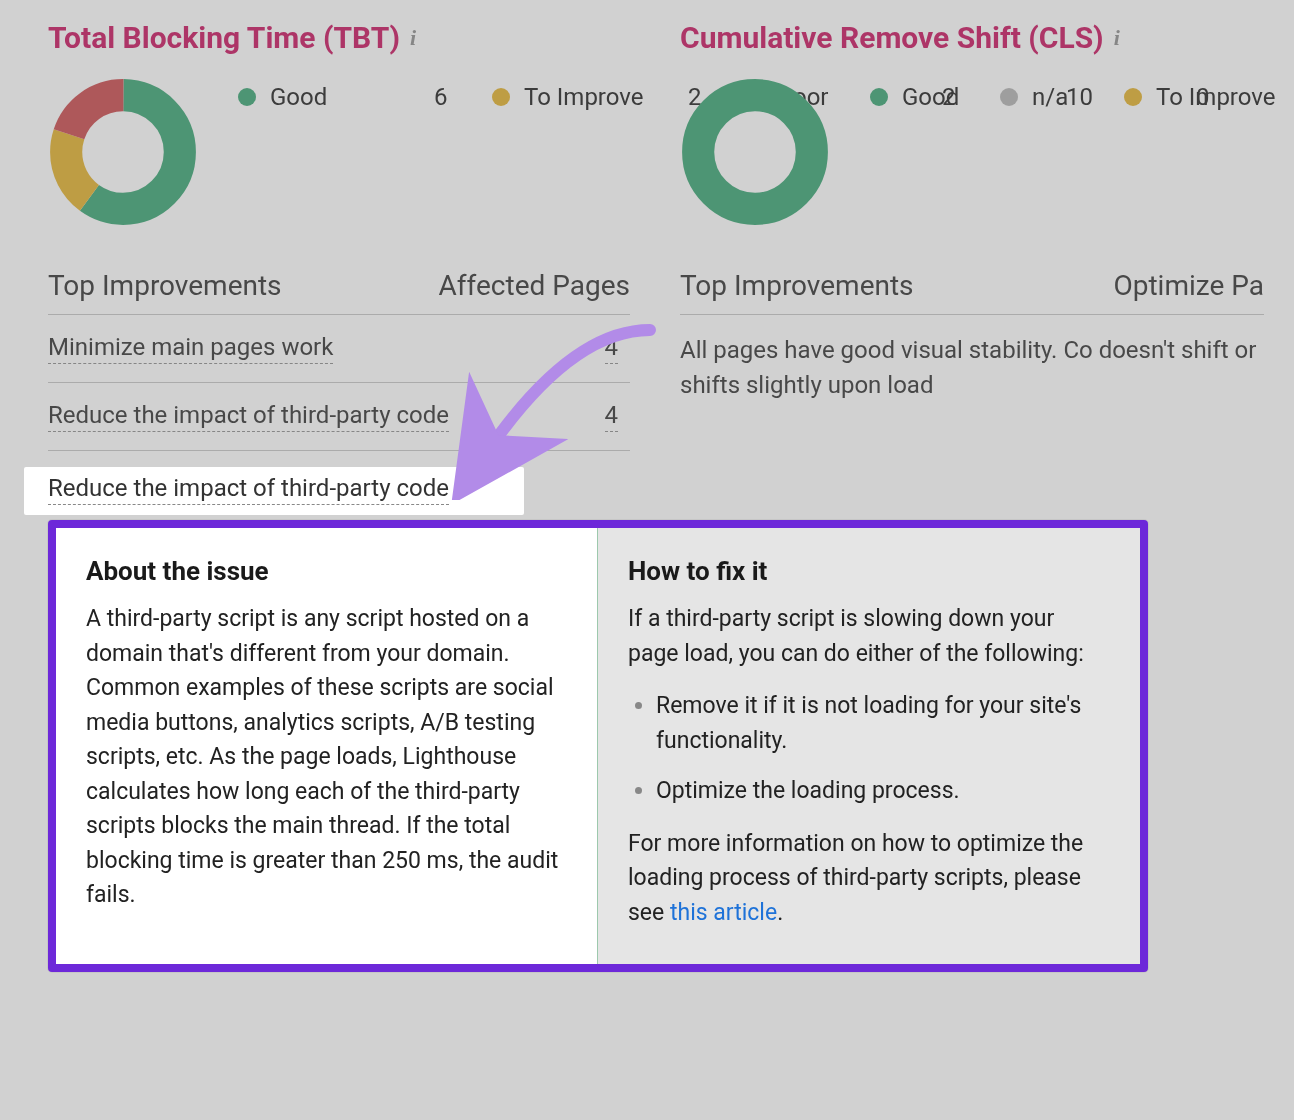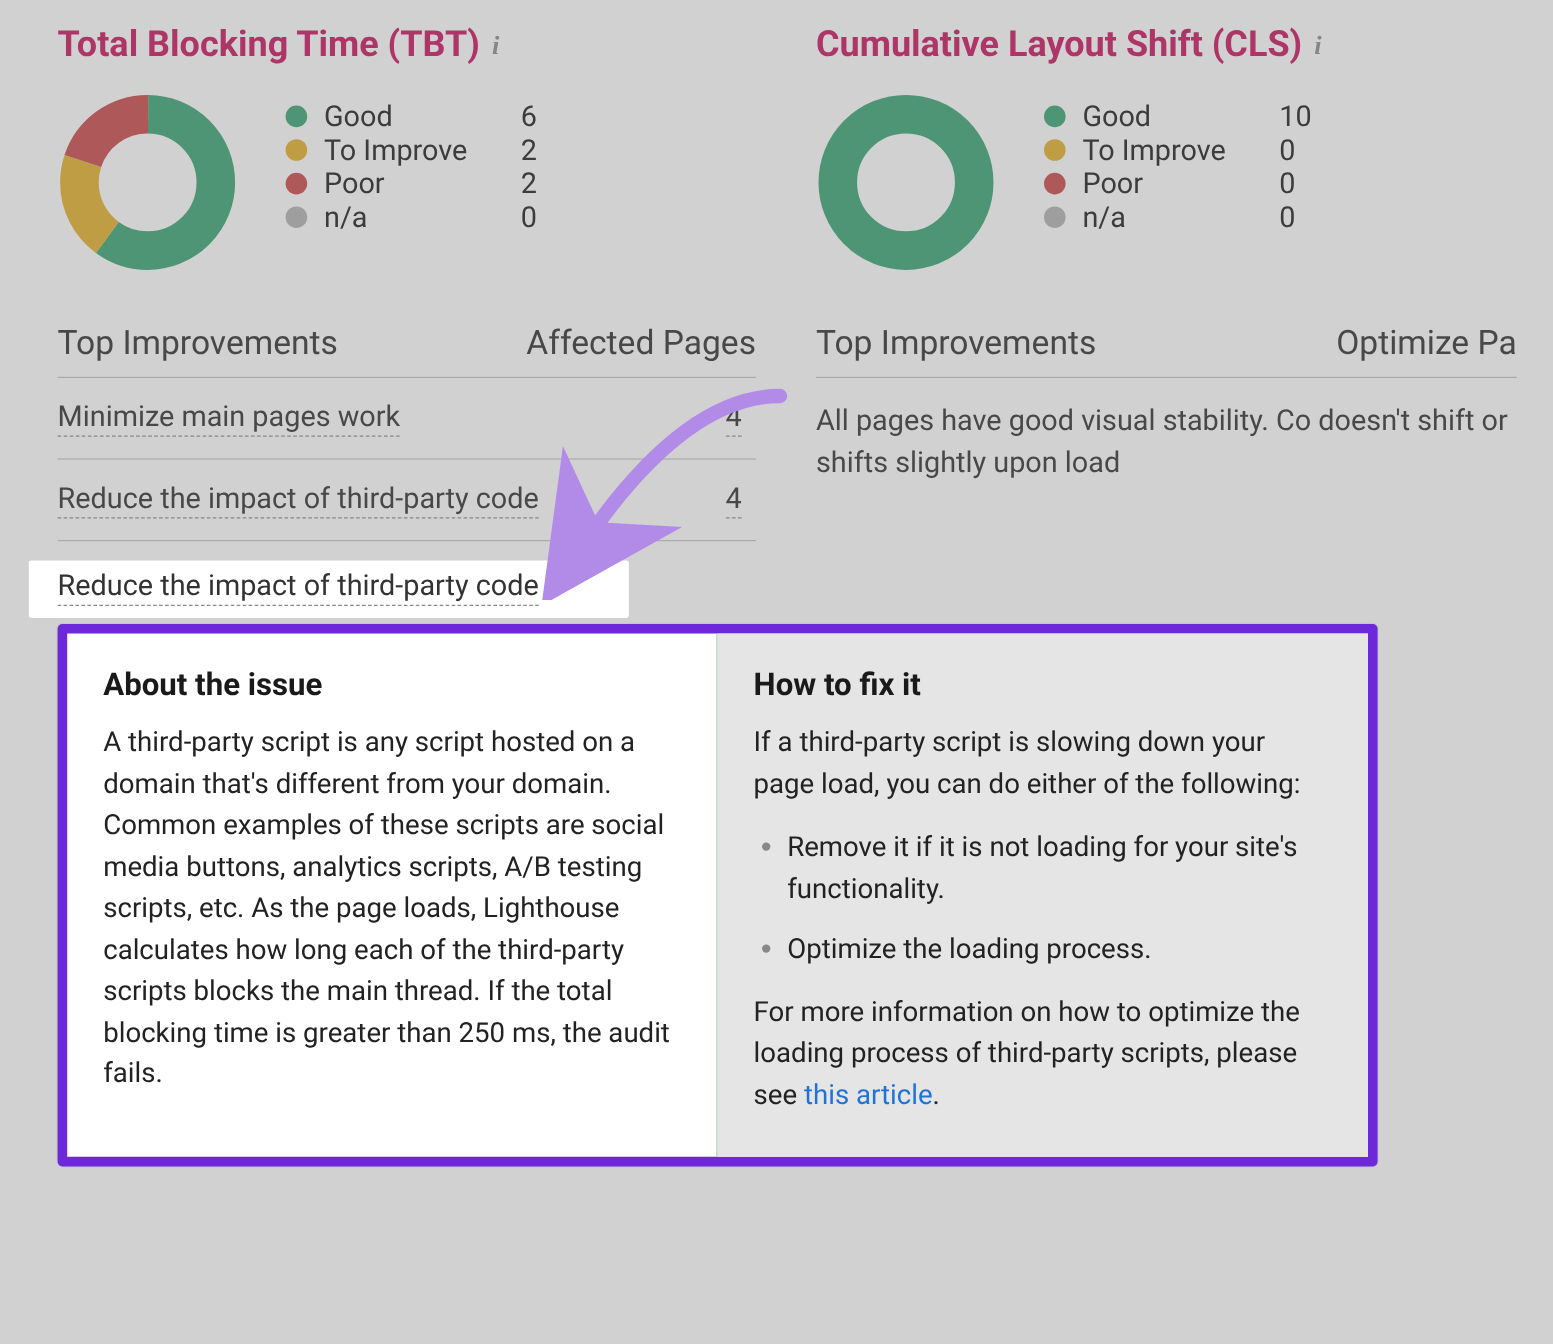--- a/index.html
+++ b/index.html
@@ -51,22 +51,22 @@
     align-items: flex-start;
     gap: 40px;
   }
   .donut {
     width: 150px;
     height: 150px;
     flex-shrink: 0;
   }
   .legend {
     display: flex;
-    flex-direction: column;
-    gap: 0;
+    flex-direction: row;
+    gap: 28px;
     padding-top: 6px;
   }
   .legend-row {
     display: flex;
     align-items: center;
     gap: 14px;
     font-size: 24px;
     color: #222;
   }
   .dot {
@@ -238,21 +238,21 @@
       <span class="imp-count">4</span>
     </div>
     <div class="imp-row">
       <span class="imp-link">Reduce the impact of third-party code</span>
       <span class="imp-count">4</span>
     </div>
   </div>
 
   <div class="panel right">
     <div class="panel-title-row">
-      <span class="panel-title">Cumulative Layout Shift (CLS)</span>
+      <span class="panel-title">Cumulative Remove Shift (CLS)</span>
       <span class="info-icon">i</span>
     </div>
     <div class="donut-row">
       <svg class="donut" viewBox="0 0 42 42">
         <circle cx="21" cy="21" r="15.9155" fill="none" stroke="#3a9d6f" stroke-width="9"></circle>
       </svg>
       <div class="legend">
         <div class="legend-row">
           <span class="dot good"></span>
           <span class="legend-label">Good</span>

